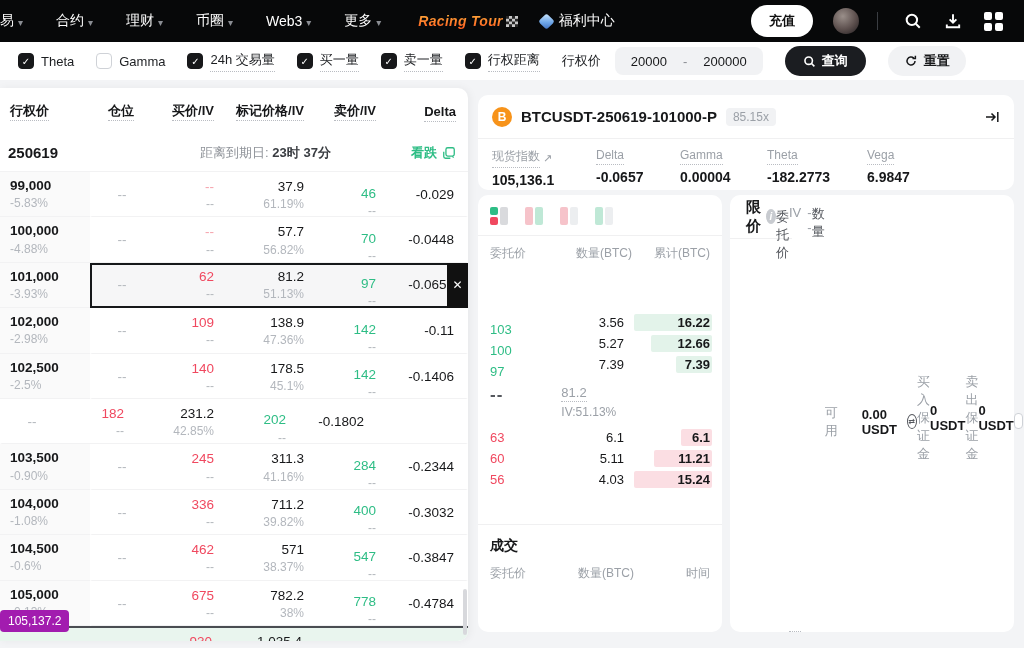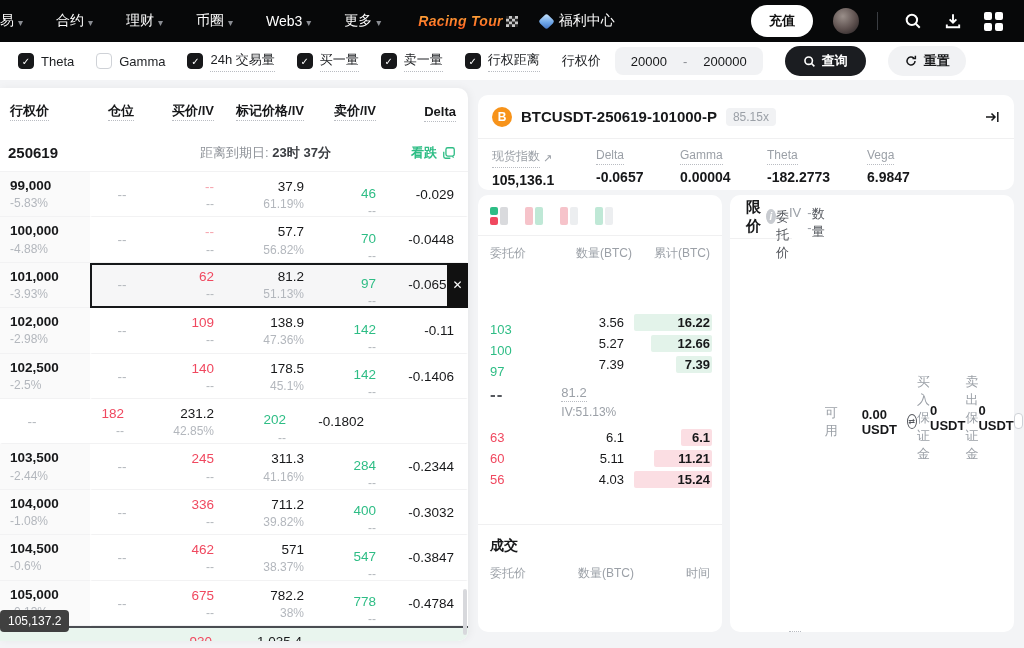--- a/index.html
+++ b/index.html
@@ -81,21 +81,21 @@
   .v { font-size:13.5px; color:#17181a; }
   .red { color:#f0485f; }
   .dim-red { color:#f6a3ad; }
   .green { color:#2ebd85;margin-top:13px; }
   .dim { color:#b3b7bd; }
   .row-close { display:none; position:absolute; right:-2px; top:-2px; bottom:-2px; width:21px;
     background:#111; color:#fff; align-items:center; justify-content:center; cursor:pointer; }
   .crow.selected .row-close { display:flex; }
   .row-close::after { content:"✕"; font-size:12px; }
   .spot-line { position:absolute; left:0; right:0; top:538px; height:2px; background:#4a4d52; }
-  .spot-badge { position:absolute; left:0; top:522px; background:#404040; color:#fff; font-size:12px;
+  .spot-badge { position:absolute; left:0; top:522px; background:#a21caf; color:#fff; font-size:12px;
     padding:4px 8px; border-radius:4px; z-index:3; }
   .partial-row { position:absolute; left:0; right:0; top:540px; height:45px; background:#e9f5ee; display:flex; }
   .partial-row .pr { padding-top:6px; font-size:13.5px; }
   .scroll-thumb { position:absolute; right:1px; bottom:6px; width:4px; height:46px; background:#d7d8dc; border-radius:2px; }
 
   
   .ticket { left:478px; top:15px; width:536px; height:95px; }
   .trow1 { height:44px; display:flex; align-items:center; padding:0 14px; gap:9px; border-bottom:1px solid #f0f0f1; }
   .btc-ic { width:20px; height:20px; border-radius:50%; background:#f7931a; color:#fff; font-weight:800;
     font-size:12px; display:flex; align-items:center; justify-content:center; }
@@ -462,21 +462,21 @@
           </div>
           <div class="cell cd">
             <span class="v">-0.1802</span>
           </div>
 
         </div>
       </div>
       <div class="crow">
         <div class="cell strikec">
           <span class="v">103,500</span>
-          <span class="sub">-2.44%</span>
+          <span class="sub">-0.90%</span>
         </div>
         <div class="rest">
           <div class="cell cp">
             <span class="v dim">--</span>
           </div>
           <div class="cell cb">
             <span class="v red">245</span>
             <span class="sub">--</span>
           </div>
           <div class="cell cm">

